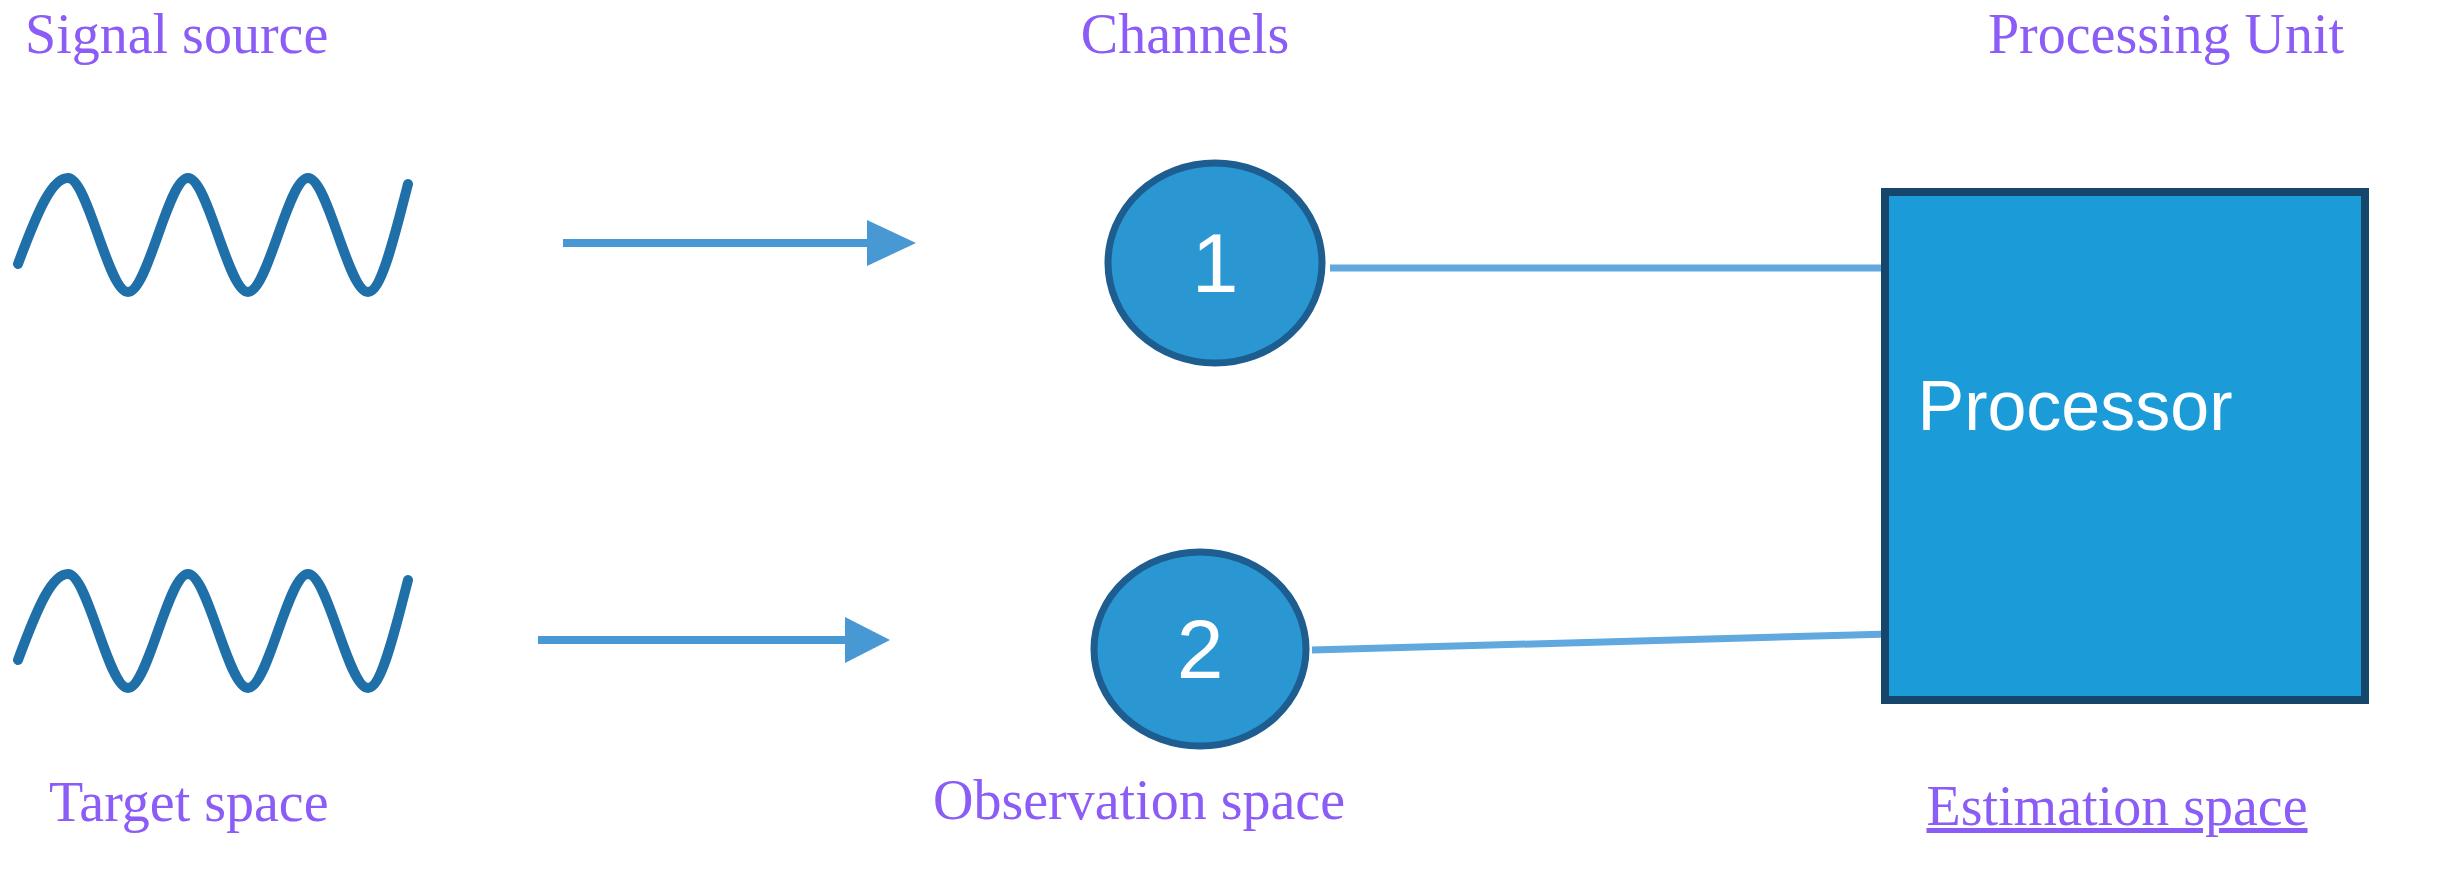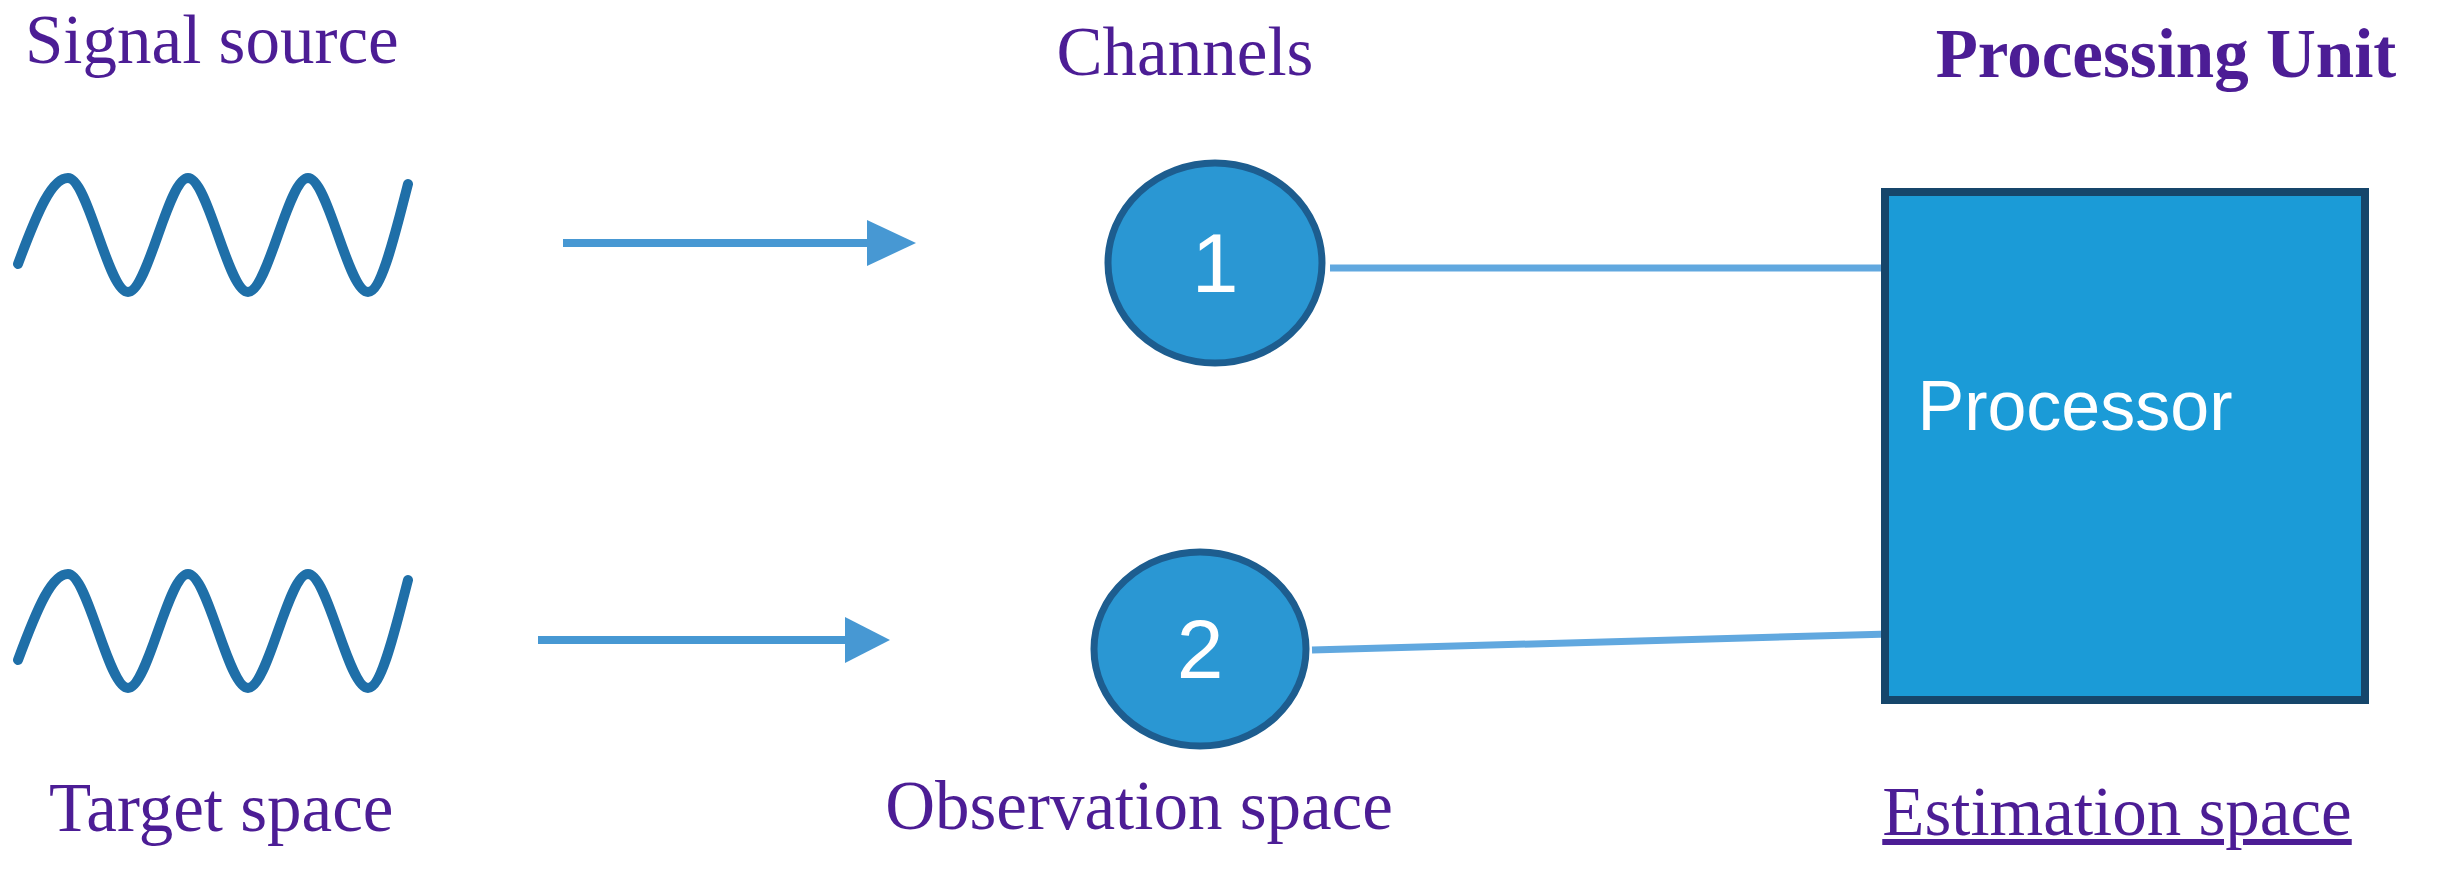--- a/index.html
+++ b/index.html
@@ -11,23 +11,23 @@
     overflow: hidden;
     font-family: "Liberation Serif", "DejaVu Serif", serif;
   }
   .diagram-svg {
     position: absolute;
     left: 0; top: 0;
     width: 2459px; height: 878px;
   }
   .col-label {
     position: absolute;
-    font-size: 69px;
+    font-size: 56px;
     line-height: 1;
-    color: #4c1d95;
+    color: #8b5cf6;
     white-space: nowrap;
   }
   .centered { transform: translateX(-50%); }
   .node-label {
     position: absolute;
     display: flex;
     align-items: center;
     justify-content: center;
     color: #ffffff;
     font-family: "Liberation Sans", "DejaVu Sans", sans-serif;
@@ -70,22 +70,22 @@
     <line x1="1330" y1="268" x2="1890" y2="268" stroke-width="7" stroke="#61a8df"></line>
     <line x1="1312" y1="650" x2="1890" y2="634" stroke-width="7" stroke="#61a8df"></line>
 
     <rect x="1885" y="192" width="480" height="508" stroke-width="8" fill="#1b9bd7" stroke="#16466b"></rect>
 
     <ellipse cx="1215" cy="263" rx="107" ry="100" stroke-width="7" fill="#2a97d3" stroke="#1d5d8f"></ellipse>
     <ellipse cx="1200" cy="649" rx="106" ry="97" stroke-width="7" fill="#2a97d3" stroke="#1d5d8f"></ellipse>
   </svg>
 
   <div class="col-label" style="left:25px; top:6px;">Signal source</div>
-  <div class="col-label centered" style="left:1185px; top:18px;font-family:Liberation Serif, serif;">Channels</div>
-  <div class="col-label centered" style="left:2166px; top:20px;font-weight:bold;">Processing Unit</div>
+  <div class="col-label centered" style="left:1185px; top:6px;font-family:Liberation Serif, serif;">Channels</div>
+  <div class="col-label centered" style="left:2166px; top:6px;">Processing Unit</div>
 
   <div class="col-label" style="left:25px; top:774px;margin-left:24px;">Target space</div>
   <div class="col-label centered" style="left:1139px; top:772px;">Observation space</div>
   <div class="col-label centered" style="left:2117px; top:778px;text-decoration:underline;">Estimation space</div>
 
   <div class="node-label" style="left:1108px; top:163px; width:214px; height:200px;">1</div>
   <div class="node-label" style="left:1094px; top:552px; width:212px; height:194px;">2</div>
 
   <div class="processor-label">
     <span>Processor</span>

